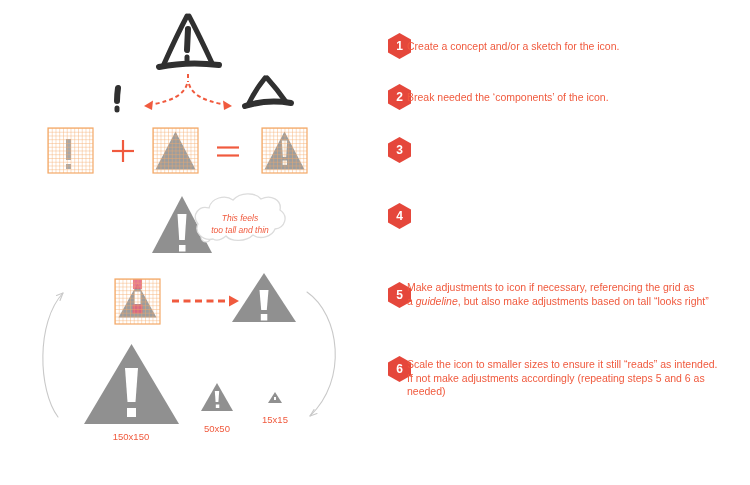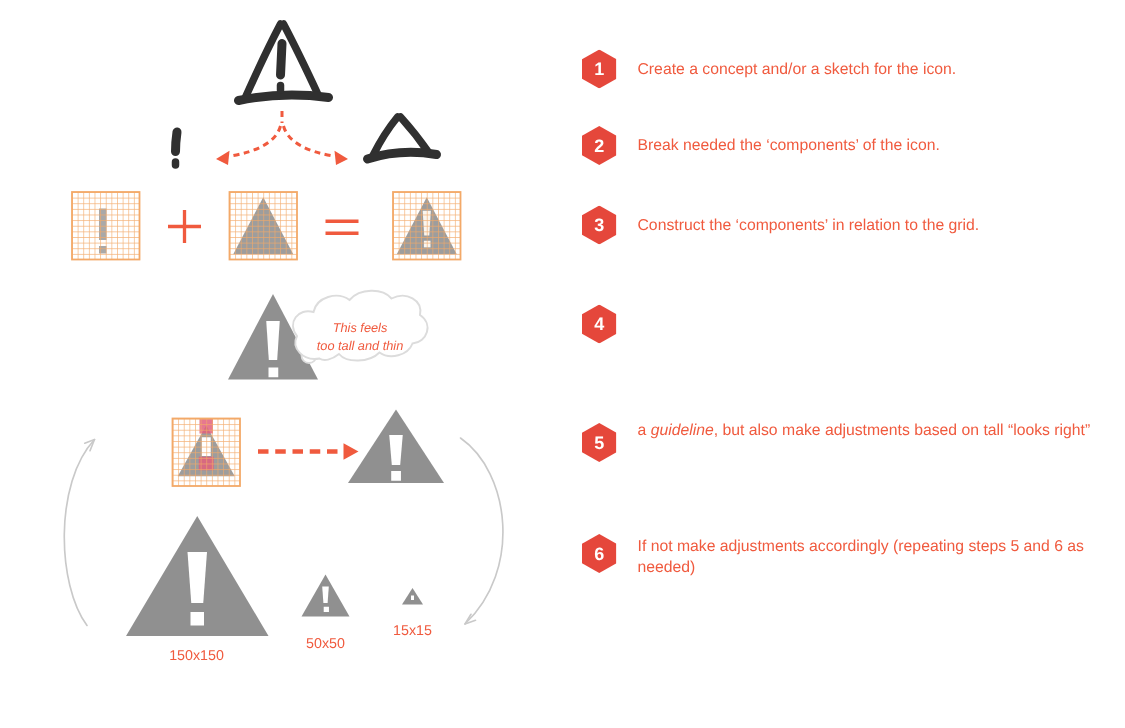--- a/index.html
+++ b/index.html
@@ -6,21 +6,21 @@
   body{width:750px;height:485px;position:relative;overflow:hidden;
        font-family:"Liberation Sans",sans-serif;}
   .canvas{position:absolute;inset:0;}
   svg text{font-family:"Liberation Sans",sans-serif;}
   
   .steps{position:absolute;left:0;top:0;width:750px;height:485px;}
   .badge{position:absolute;left:388px;width:23px;height:26px;
          clip-path:polygon(50% 0,100% 25%,100% 75%,50% 100%,0 75%,0 25%);
          background:var(--badge);color:#fff;font-size:12px;font-weight:bold;
          display:flex;align-items:center;justify-content:center;}
-  .stext{position:absolute;left:425px;width:320px;font-size:10.5px;
+  .stext{position:absolute;left:407px;width:320px;font-size:10.5px;
          line-height:13.5px;color:var(--accent);}
   .stext i{}
   
   .sk{stroke:var(--sketch);fill:none;stroke-linecap:round;}
   .acc{stroke:var(--accent);fill:none;}
   .arc{stroke:var(--arc);fill:none;stroke-width:1.1;stroke-linecap:round;}
   .cloud-text{font-size:8.5px;font-style:italic;fill:var(--accent);text-anchor:middle;}
   .size-label{font-size:9.5px;fill:var(--accent);text-anchor:middle;}
 </style>
 </head>
@@ -164,30 +164,29 @@
     <div class="stext" style="top:40px">
       <div>Create a concept and/or a sketch for the icon.</div>
     </div>
 
     <div class="badge" style="top:84px">2</div>
     <div class="stext" style="top:91px">
       <div>Break needed the ‘components’ of the icon.</div>
     </div>
 
     <div class="badge" style="top:137px">3</div>
-    <div class="stext" style="top:144px">
-      <div>Construct the ‘components’ in relation to the grid.</div>
-    </div>
 
     <div class="badge" style="top:203px">4</div>
 
     <div class="badge" style="top:282px">5</div>
     <div class="stext" style="top:281px">
+      <div>Make adjustments to icon if necessary, referencing the grid as</div>
       <div><span>a </span><i>guideline</i><span>, but also make adjustments based on tall “looks right”</span></div>
     </div>
 
     <div class="badge" style="top:356px">6</div>
     <div class="stext" style="top:358px">
+      <div>Scale the icon to smaller sizes to ensure it still “reads” as intended.</div>
       <div>If not make adjustments accordingly (repeating steps 5 and 6 as needed)</div>
     </div>
 
   </div>
 </div>
 
 </body></html>

